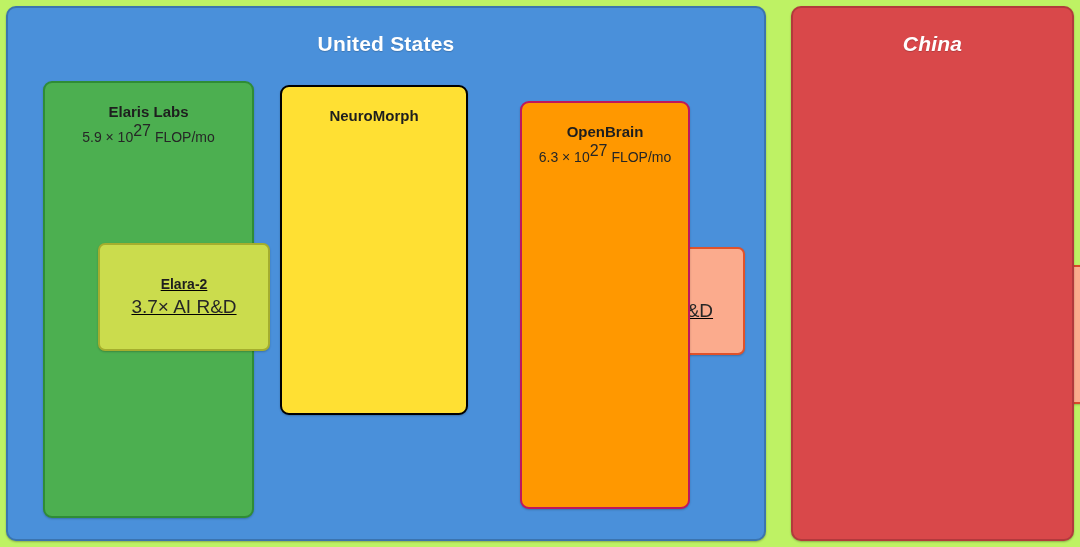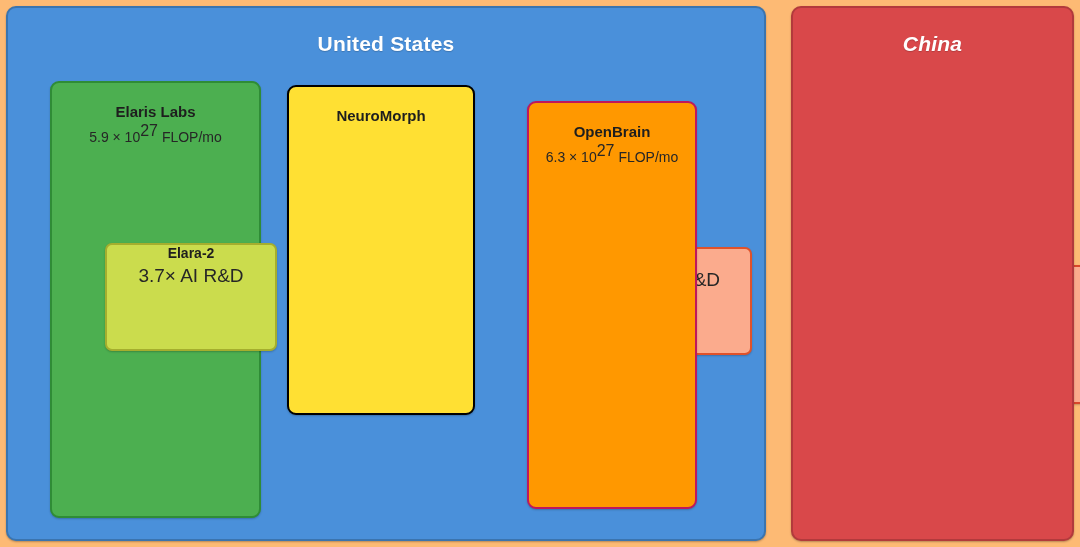--- a/index.html
+++ b/index.html
@@ -8,21 +8,21 @@
     background: #ffffff;
   }
   body {
     font-family: "Liberation Sans", sans-serif;
     -webkit-font-smoothing: antialiased;
   }
   #canvas {
     position: relative;
     width: 1080px;
     height: 547px;
-    background: #fdba74;
+    background: #bef264;
     overflow: hidden;
   }
 
   
   .country {
     position: absolute;
     border-radius: 10px;
     box-sizing: border-box;
     box-shadow: 0 1px 2px rgba(0,0,0,0.28);
   }
@@ -58,21 +58,20 @@
     font-style: italic;
   }
   #china-box > .country-title { top: 24px; }
 
   
   .company {
     position: absolute;
     border-radius: 9px;
     box-sizing: border-box;
     box-shadow: 0 1px 2px rgba(0,0,0,0.22);
-    margin-left: 7px;
   }
   .company-name {
     position: absolute;
     left: 0;
     right: 0;
     text-align: center;
     font-weight: bold;
     font-size: 15px;
     color: #1e1e1e;
   }
@@ -119,21 +118,23 @@
   .company > .company-compute { top: 46px; }
 
   
   .model {
     position: absolute;
     box-sizing: border-box;
     border-radius: 7px;
     display: flex;
     flex-direction: column;
     align-items: center;
+    justify-content: center;
     box-shadow: 0 1px 2px rgba(0,0,0,0.22);
+    text-decoration: underline;
   }
   .model-name {
     font-weight: bold;
     font-size: 14px;
     color: #1e1e1e;
     margin-bottom: 4px;
   }
   .model-speedup {
     font-size: 19px;
     color: #262626;

